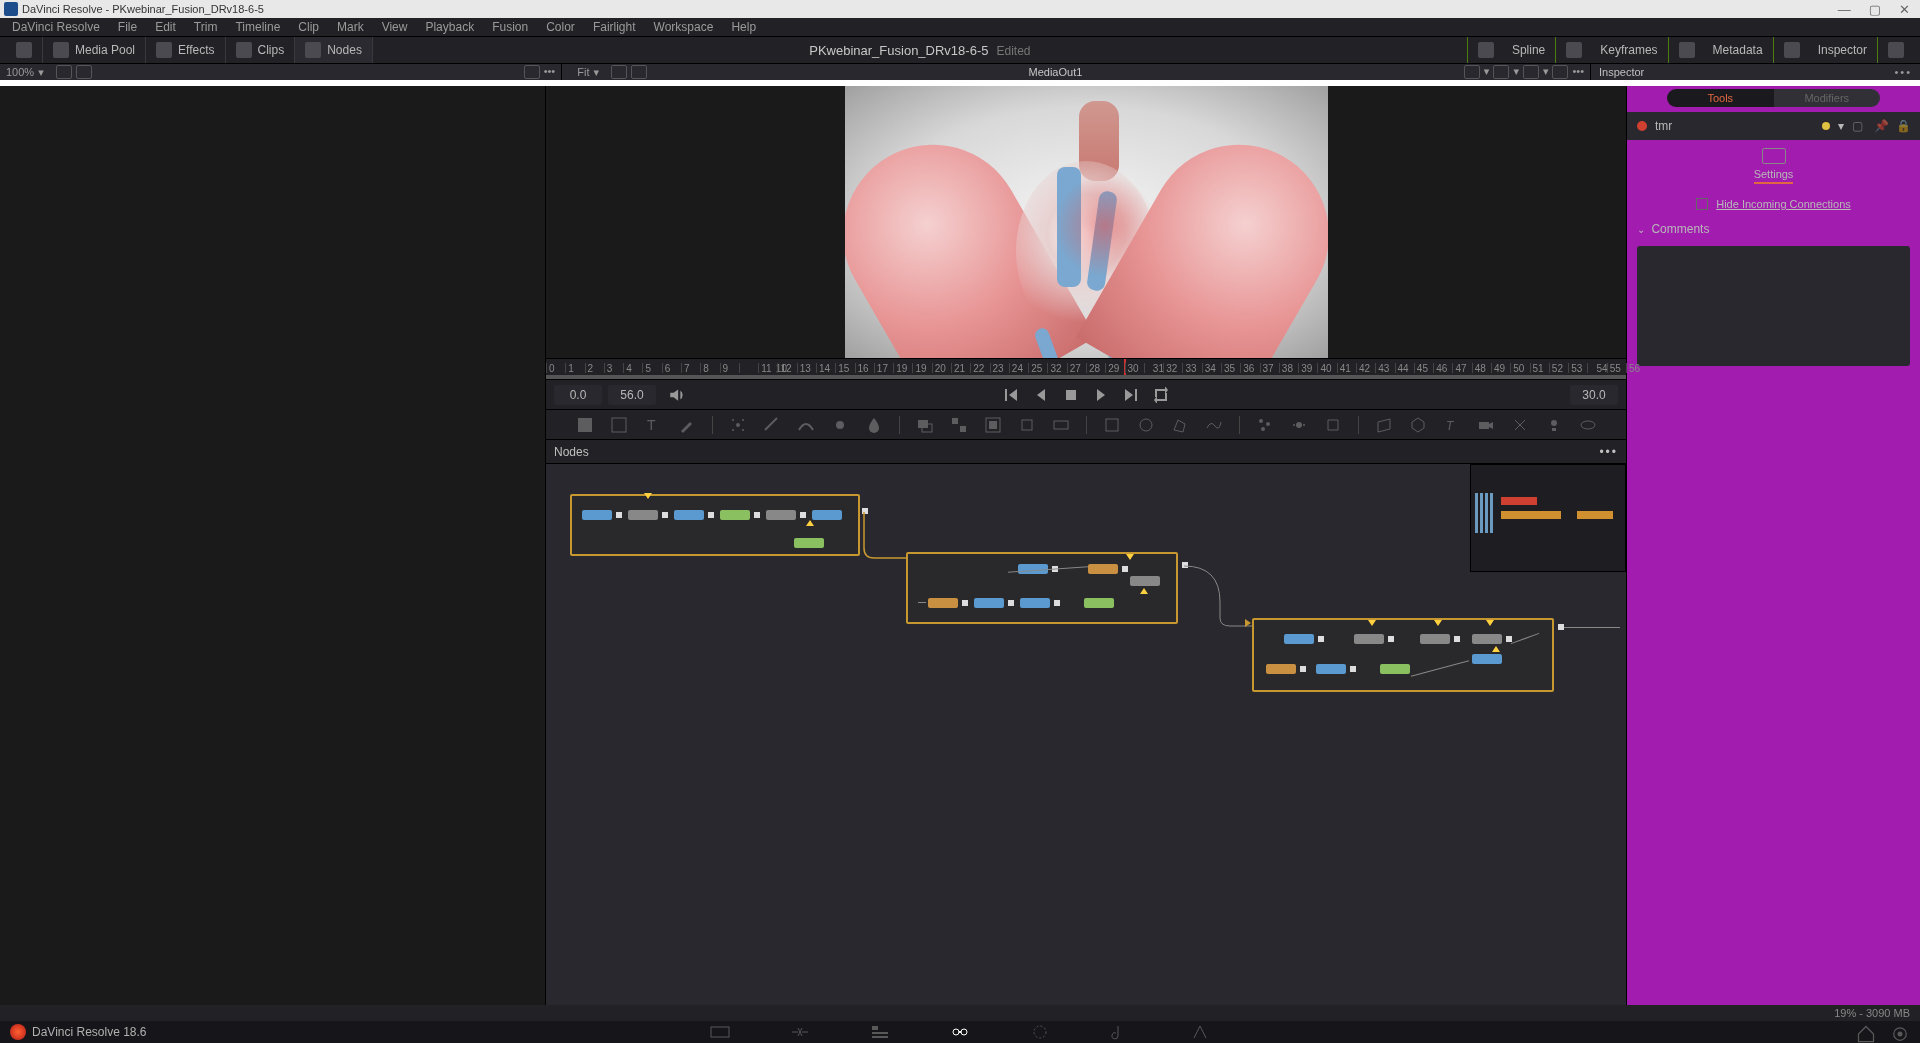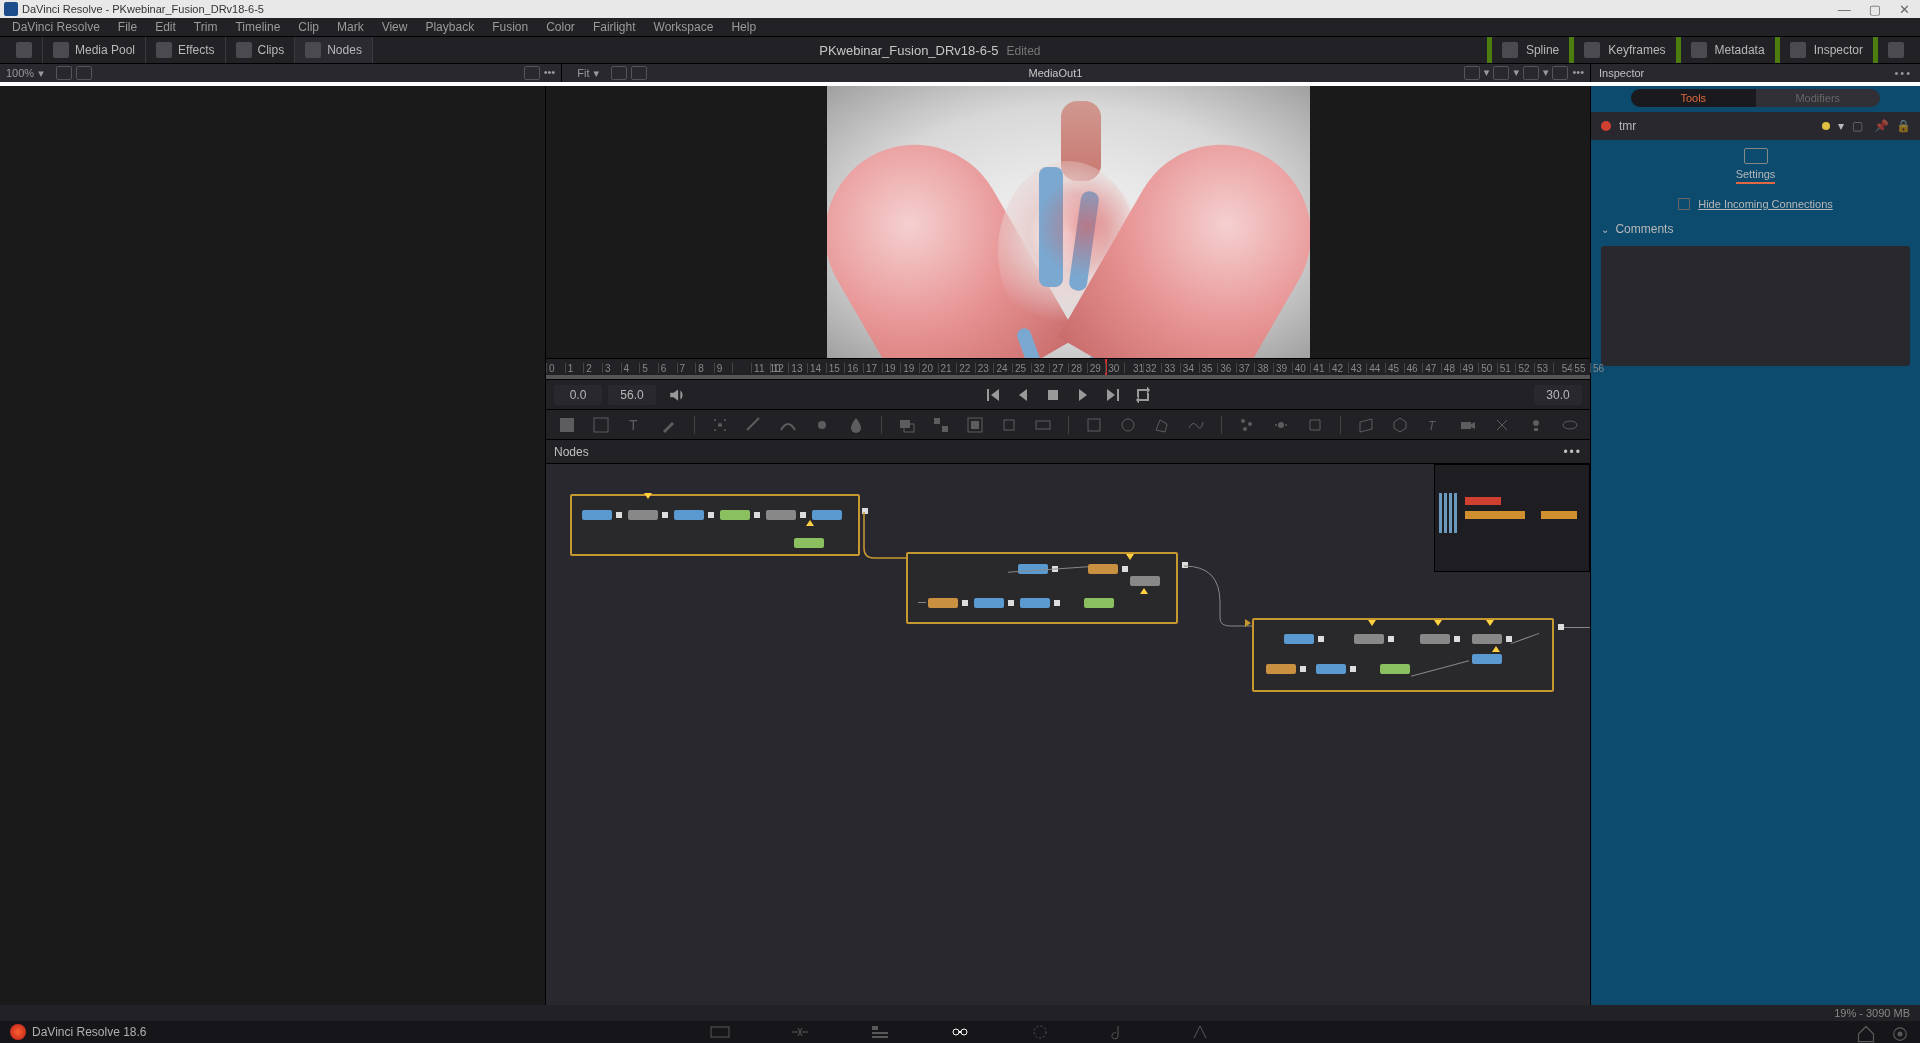--- a/index.html
+++ b/index.html
@@ -14,25 +14,25 @@
 .menubar { height:18px; background:#212126; display:flex; align-items:center; padding:0 4px; gap:2px; font-size:12px; color:#9a9a9a;}
 .menubar span { padding:0 8px; cursor:default; }
 
 
 .toptool { height:28px; background:#212126; border-top:1px solid #000; border-bottom:1px solid #000; display:flex; align-items:center; padding:0 6px; font-size:12px;}
 .toptool .grp { display:flex; align-items:center; gap:6px; padding:0 10px; border-right:1px solid #3a3a3e; height:100%;}
 .toptool .grp:last-child{border-right:none;}
 .toptool .ico { width:16px; height:16px; background:#4a4a50; border-radius:2px; }
 .toptool .center { flex:1; text-align:center; color:#c8c8c8; font-size:13px;}
 .toptool .center .edited{ color:#777; font-size:12px; margin-left:8px;}
-.toptool .rgrp{ display:flex; align-items:center; gap:8px; padding:0 10px; border-left:5px solid #4d7c0f; height:100%;}
+.toptool .rgrp{ display:flex; align-items:center; gap:18px; padding:0 10px; border-left:1px solid #4d7c0f; height:100%;}
 .toptool .nodes-active{ background:#2a2a30; }
 
 
-.secbar { height:22px; background:#28282e; border-bottom:4px solid #ffffff; display:flex; align-items:center; font-size:11px; color:#9a9a9a;}
+.secbar { height:22px; background:#28282e; border-bottom:6px solid #ffffff; display:flex; align-items:center; font-size:11px; color:#9a9a9a;}
 .secbar .zoom{ padding:0 6px; display:flex; align-items:center; gap:4px;}
 .secbar .vicons{ display:flex; gap:4px; padding:0 6px;}
 .secbar .smico{ width:16px; height:14px; border:1px solid #555; border-radius:2px;}
 .secbar .mediaout{ flex:1; text-align:center; color:#c8c8c8;}
 
 
 .main { display:flex; height:calc(100% - 18px - 18px - 28px - 22px - 22px); }
 .leftv { width:546px; background:#1a1a1a; border-right:1px solid #000;}
 .centerv { flex:1; background:#1a1a1a; display:flex; flex-direction:column;}
 .viewer { flex:0 0 272px; background:#1a1a1a; display:flex; align-items:flex-start; justify-content:center; }
@@ -81,21 +81,21 @@
 .n-blue{ background:#5a9ad0;} .n-gray{background:#888;} .n-green{background:#8ac060;} .n-orange{background:#c89040;}
 .tri{ width:0;height:0;border-left:4px solid transparent;border-right:4px solid transparent;border-top:6px solid #ffd040;position:absolute;}
 .sq{ width:6px;height:6px;background:#ddd;position:absolute;}
 .line{position:absolute;background:#888;height:1px;}
 
 
 .navi{ position:absolute; right:0; top:0; width:156px; height:108px; background:#1e1e22; border:1px solid #000;}
 .navi .mini{position:absolute;}
 
 
-.inspector{ width:330px; background:#0c4a6e; border-left:1px solid #000; display:flex; flex-direction:column;}
+.inspector{ width:294px; background:#a21caf; border-left:1px solid #000; display:flex; flex-direction:column;}
 .insp-tabs{ height:24px; display:flex; align-items:center; justify-content:center; gap:0; padding:4px 40px;}
 .insp-tabs .tab{ flex:1; text-align:center; padding:3px 0; font-size:11px; background:#303036; border-radius:10px 0 0 10px;}
 .insp-tabs .tab.active{ background:#1a1a1e; color:#e06840; }
 .insp-tabs .tab.inact{ border-radius:0 10px 10px 0; color:#666;}
 .insp-node{ height:28px; display:flex; align-items:center; padding:0 10px; gap:8px; background:#28282e; margin-top:2px;}
 .insp-node .dot{width:10px;height:10px;border-radius:50%;background:#d04030;}
 .insp-node .right{margin-left:auto; display:flex; gap:8px; align-items:center;}
 .insp-node .y{width:8px;height:8px;border-radius:50%;background:#e0c040;}
 .insp-node .ico{width:14px;height:14px;opacity:0.5;}
 .insp-settings{ text-align:center; padding:8px 0; font-size:11px;}

